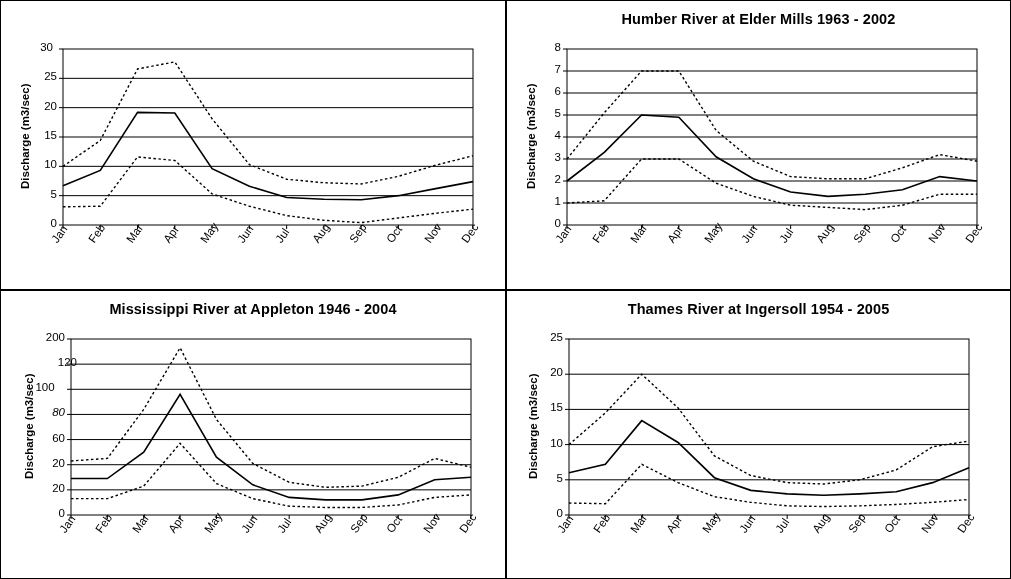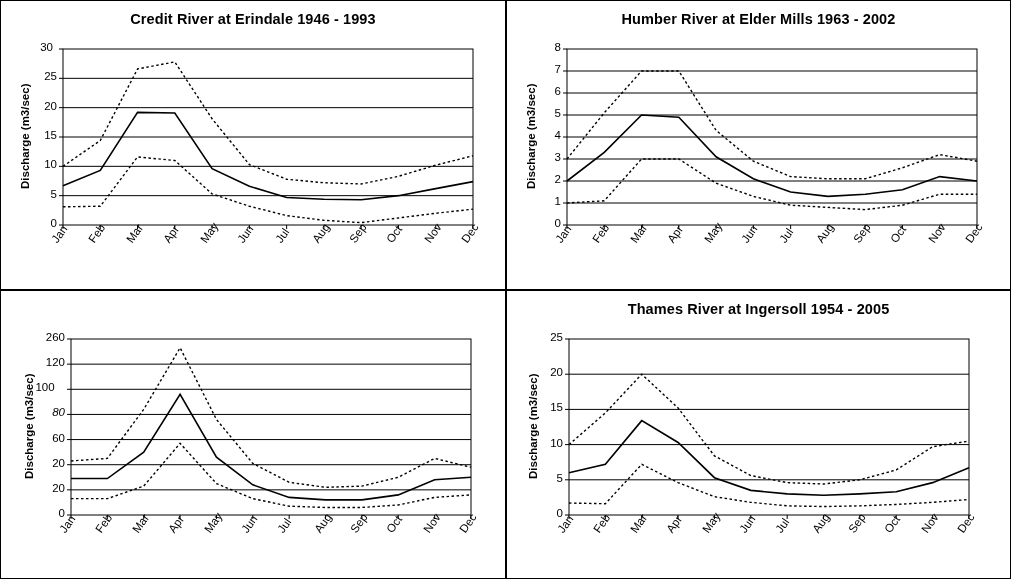--- a/index.html
+++ b/index.html
@@ -11,21 +11,20 @@
   .ylabel{position:absolute;writing-mode:vertical-rl;transform:rotate(180deg);font-size:11.5px;font-weight:bold;color:#000;text-align:center;}
   .ytick{position:absolute;font-size:11.5px;color:#000;text-align:right;white-space:nowrap;}
   .xtick{position:absolute;font-size:11.5px;color:#000;white-space:nowrap;transform-origin:left bottom;transform:rotate(-55deg);}
   svg{display:block;}
 </style>
 </head>
 <body>
 
 <div class="grid">
   <div class="panel">
-    <div class="title">Credit River at Erindale 1946 - 1993</div>
     <div class="plot-wrap" style="left: 0px; top: 0px; width: 100%; height: 100%;">
         <svg width="100%" height="100%" style="position: absolute; left: 0px; top: 0px;">
           <rect x="62" y="48" width="410" height="176" fill="none" stroke="#000" stroke-width="1"></rect>
           <line x1="62" x2="472" y1="194.66666666666666" y2="194.66666666666666" stroke="#000" stroke-width="1"></line>
           <line x1="62" x2="472" y1="165.33333333333334" y2="165.33333333333334" stroke="#000" stroke-width="1"></line>
           <line x1="62" x2="472" y1="136" y2="136" stroke="#000" stroke-width="1"></line>
           <line x1="62" x2="472" y1="106.66666666666667" y2="106.66666666666667" stroke="#000" stroke-width="1"></line>
           <line x1="62" x2="472" y1="77.33333333333331" y2="77.33333333333331" stroke="#000" stroke-width="1"></line>
           <line x1="58" x2="62" y1="224" y2="224" stroke="#000" stroke-width="1"></line>
           <line x1="58" x2="62" y1="194.66666666666666" y2="194.66666666666666" stroke="#000" stroke-width="1"></line>
@@ -127,20 +126,21 @@
         <div class="xtick" style="left: 242.364px; top: 232px;">Jun</div>
         <div class="xtick" style="left: 279.636px; top: 232px;">Jul</div>
         <div class="xtick" style="left: 316.909px; top: 232px;">Aug</div>
         <div class="xtick" style="left: 354.182px; top: 232px;">Sep</div>
         <div class="xtick" style="left: 391.455px; top: 232px;">Oct</div>
         <div class="xtick" style="left: 428.727px; top: 232px;">Nov</div>
         <div class="xtick" style="left: 466px; top: 232px;">Dec</div>
       </div>
   </div>
   <div class="panel">
+    <div class="title">Mississippi River at Appleton 1946 - 2004</div>
     <div class="plot-wrap" style="left: 0px; top: 0px; width: 100%; height: 100%;">
         <svg width="100%" height="100%" style="position: absolute; left: 0px; top: 0px;">
           <rect x="70" y="48" width="400" height="176" fill="none" stroke="#000" stroke-width="1"></rect>
           <line x1="70" x2="470" y1="198.85714285714286" y2="198.85714285714286" stroke="#000" stroke-width="1"></line>
           <line x1="70" x2="470" y1="173.71428571428572" y2="173.71428571428572" stroke="#000" stroke-width="1"></line>
           <line x1="70" x2="470" y1="148.57142857142856" y2="148.57142857142856" stroke="#000" stroke-width="1"></line>
           <line x1="70" x2="470" y1="123.42857142857143" y2="123.42857142857143" stroke="#000" stroke-width="1"></line>
           <line x1="70" x2="470" y1="98.28571428571428" y2="98.28571428571428" stroke="#000" stroke-width="1"></line>
           <line x1="70" x2="470" y1="73.14285714285714" y2="73.14285714285714" stroke="#000" stroke-width="1"></line>
           <line x1="66" x2="70" y1="224" y2="224" stroke="#000" stroke-width="1"></line>
@@ -167,22 +167,22 @@
           <polyline points="70.00,169.94 106.36,167.43 142.73,118.40 179.09,56.80 215.45,128.46 251.82,172.46 288.18,191.31 324.55,196.34 360.91,195.09 397.27,186.29 433.64,167.43 470.00,176.23" fill="none" stroke="#000" stroke-width="1.4" stroke-dasharray="2.5,2.5"></polyline>
           <polyline points="70.00,207.66 106.36,207.66 142.73,195.09 179.09,152.34 215.45,192.57 251.82,207.66 288.18,215.20 324.55,216.46 360.91,216.46 397.27,213.94 433.64,206.40 470.00,203.89" fill="none" stroke="#000" stroke-width="1.4" stroke-dasharray="2.5,2.5"></polyline>
         </svg>
         <div class="ylabel" style="left: 22px; top: 70px; height: 130px;">Discharge (m3/sec)</div>
         <div class="ytick" style="left: 24px; top: 216px; width: 40px;">0</div>
         <div class="ytick" style="left: 24px; top: 190.857px; width: 40px;">20</div>
         <div class="ytick" style="left: 24px; top: 165.714px; width: 40px;">20</div>
         <div class="ytick" style="left: 24px; top: 140.571px; width: 40px; text-align: right;">60</div>
         <div class="ytick" style="left: 24px; top: 115.429px; width: 40px; font-style: italic;">80</div>
         <div class="ytick" style="left: 24px; top: 90.2857px; width: 40px; text-align: center;">100</div>
-        <div class="ytick" style="left: 24px; top: 65.1429px; width: 40px;">120</div>
-        <div class="ytick" style="left: 24px; top: 40px; width: 40px;">260</div>
+        <div class="ytick" style="left: 36px; top: 65.1429px; width: 40px;">120</div>
+        <div class="ytick" style="left: 24px; top: 40px; width: 40px;">200</div>
         <div class="xtick" style="left: 66px; top: 232px;">Jan</div>
         <div class="xtick" style="left: 102.364px; top: 232px;">Feb</div>
         <div class="xtick" style="left: 138.727px; top: 232px;">Mar</div>
         <div class="xtick" style="left: 175.091px; top: 232px;">Apr</div>
         <div class="xtick" style="left: 211.455px; top: 232px;">May</div>
         <div class="xtick" style="left: 247.818px; top: 232px;">Jun</div>
         <div class="xtick" style="left: 284.182px; top: 232px;">Jul</div>
         <div class="xtick" style="left: 320.545px; top: 232px;">Aug</div>
         <div class="xtick" style="left: 356.909px; top: 232px;">Sep</div>
         <div class="xtick" style="left: 393.273px; top: 232px;">Oct</div>

